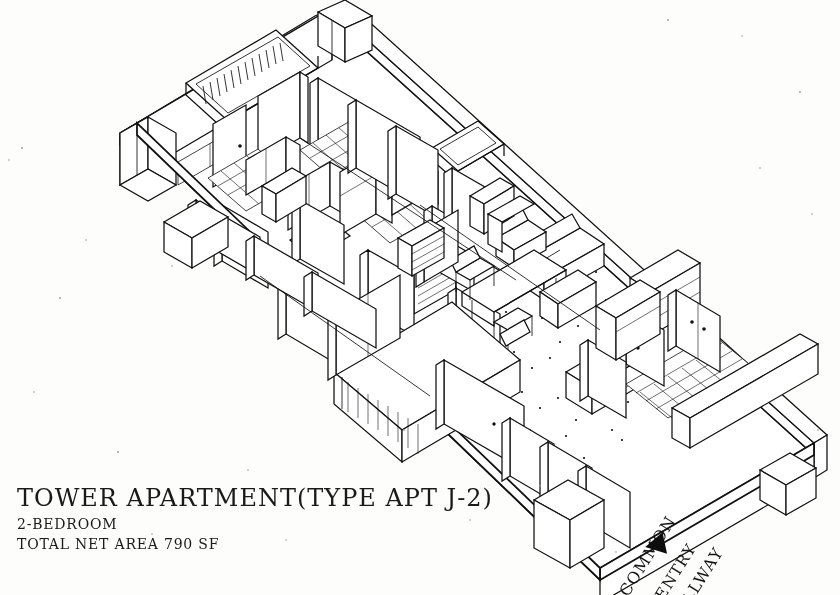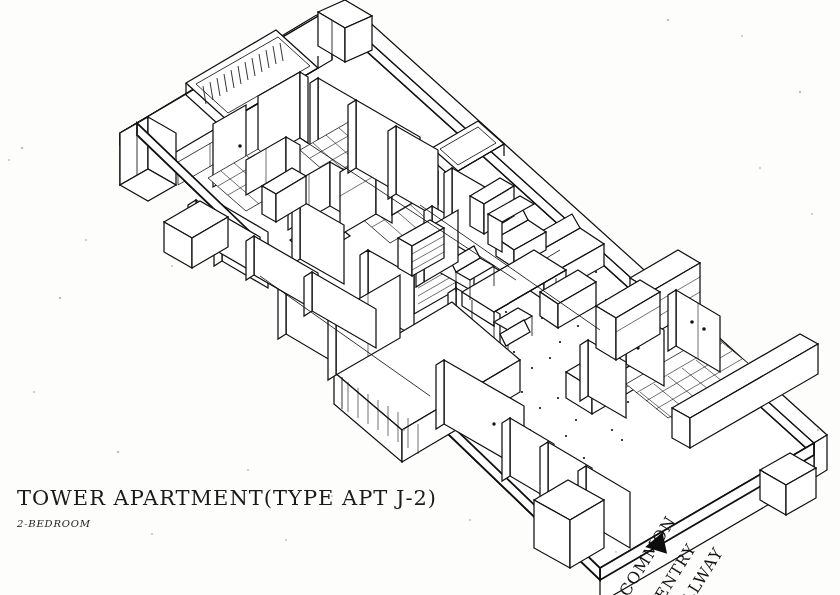--- a/index.html
+++ b/index.html
@@ -35,33 +35,32 @@
 
   
   #caption {
     position: absolute;
     left: 17px;
     top: 486px;
     color: #1a1a1a;
   }
   .cap-title {
     font-family: "DejaVu Serif", "Liberation Serif", serif;
-    font-size: 21px;
+    font-size: 24px;
     letter-spacing: 1.0px;
     line-height: 25px;
     white-space: pre;
     margin-bottom: 3px;
   }
   .cap-line {
     font-family: "DejaVu Serif", "Liberation Serif", serif;
-    font-size: 10px;
+    font-size: 14px;
     letter-spacing: 0.8px;
     line-height: 20px;
     white-space: pre;
-    font-style: italic;
   }
 
   
   .rot-note {
     position: absolute;
     color: #141414;
     font-family: "DejaVu Serif", "Liberation Serif", serif;
     white-space: pre;
     transform-origin: left bottom;
   }
@@ -610,20 +609,21 @@
       <circle cx="152" cy="534" r="0.8"></circle>
         <circle cx="86" cy="240" r="0.8"></circle>
       <circle cx="818" cy="430" r="0.8"></circle>
         <circle cx="704" cy="582" r="0.8"></circle>
     </g>
   </svg>
 
   <div id="caption">
     <div class="cap-title">TOWER APARTMENT(TYPE APT J-2)</div>
     <div class="cap-line">2-BEDROOM</div>
+    <div class="cap-line">TOTAL NET AREA 790 SF</div>
   </div>
 
   <div class="rot-note" id="common-hallway-note">
     <div>COMMON</div>
     <div>HALLWAY</div>
   </div>
 
   <div id="entry-arrow"></div>
   <div class="rot-note" id="entry-note">ENTRY</div>
 

